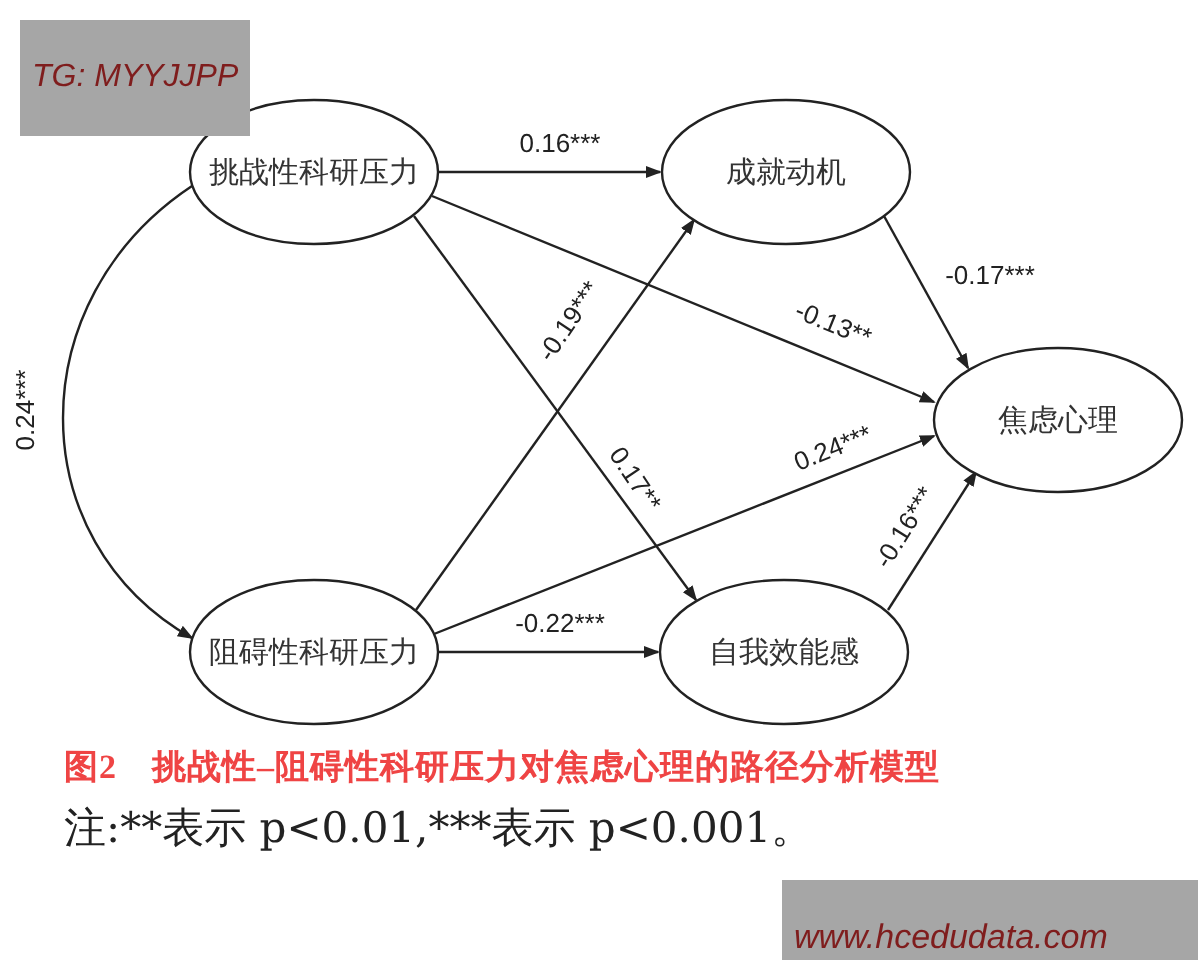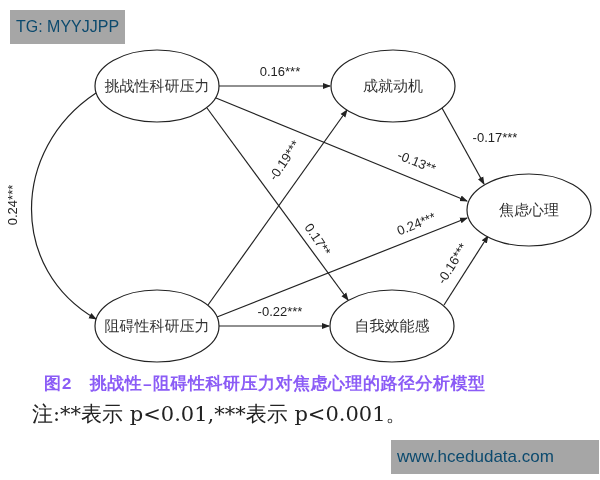--- a/index.html
+++ b/index.html
@@ -1,23 +1,23 @@
 <!DOCTYPE html>
 <html><head>
 <meta charset="utf-8">
 <style>
   html, body { margin:0; padding:0; }
   body { width:600px; height:480px; background:#ffffff; position:relative; overflow:hidden; font-family:"DejaVu Sans", sans-serif; }
   svg { position:absolute; left:0; top:0; }
   .node-text { font-family:"DejaVu Sans", sans-serif; font-size:15px; fill:#333; }
   .edge-label { font-family:"Liberation Sans", sans-serif; font-size:13px; fill:#222; }
-  .watermark { position:absolute; background:#a6a6a6; color:#0c4a6e; font-family:"Liberation Sans", sans-serif; font-size:16px; padding:4px 6px; line-height:26px; }
+  .watermark { position:absolute; background:#a6a6a6; color:#7f1d1d; font-family:"Liberation Sans", sans-serif; font-size:16px; padding:16px 6px; line-height:26px;font-style:italic; }
   .wm-top { left:10px; top:10px; }
   .wm-bottom { left:391px; top:440px; font-size:17px; width:196px; }
-  .caption { position:absolute; left:44px; top:372px; font-family:Liberation Mono, monospace; font-size:17px; font-weight:bold; color:#8b5cf6; letter-spacing:0.5px; }
+  .caption { position:absolute; left:32px; top:372px; font-family:Liberation Serif, serif; font-size:17px; font-weight:bold; color:#ef4444; letter-spacing:0.5px; }
   .note { position:absolute; left:32px; top:400px; font-family:"DejaVu Serif", serif; font-size:21px; color:#222; }
 </style>
 </head>
 <body>
 
 <svg width="600" height="480" viewBox="0 0 600 480">
   <defs>
     <marker id="arr" markerWidth="8" markerHeight="8" refX="7" refY="4" orient="auto" markerUnits="userSpaceOnUse">
       <path d="M0,1 L8,4 L0,7 Z" fill="#222"></path>
     </marker>

